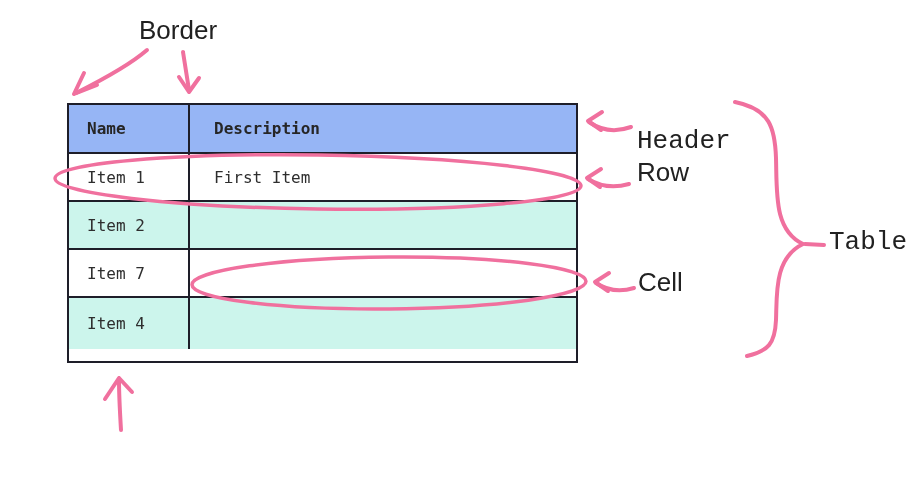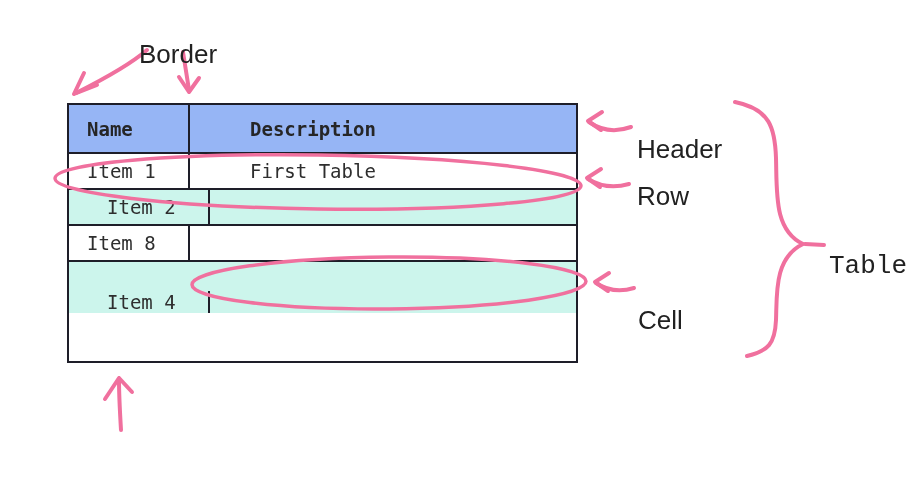--- a/index.html
+++ b/index.html
@@ -17,42 +17,42 @@
     border:2px solid #1e1e29;
     background:#ffffff;
     display:flex; flex-direction:column;
   }
   .tr {
     display:flex; box-sizing:border-box;
     border-bottom:2px solid #1e1e29;
   }
   .tr:last-child { border-bottom:none; }
   .tr-header  { height:49px; background:#96b5f5; }
-  .tr-data    { height:36px; background:#ffffff; }
-  .tr-data.mint { background:#ccf5ec;padding-left:20px; }
-  .tr:nth-child(5) { height:51px;align-items:flex-end; }
+  .tr-data    { height:48px; background:#ffffff; }
+  .tr-data.mint { background:#ccf5ec; }
+  .tr:nth-child(5) { height:51px; }
   .td {
     box-sizing:border-box; display:flex; align-items:center;
     font-family:"DejaVu Sans Mono", monospace;
-    font-size:19px; color:#2e2e2e;
+    font-size:16px; color:#2e2e2e;
     white-space:nowrap; overflow:hidden;
   }
   .td-name { width:121px; border-right:2px solid #1e1e29; padding-left:18px; }
-  .td-desc { flex:1; padding-left:24px;margin-left:36px; }
+  .td-desc { flex:1; padding-left:24px; }
   .tr-header .td { font-weight:bold; color:#262626; }
 
   
   .lbl {
     position:absolute; font-size:26px; color:#212121;
-    white-space:nowrap; line-height:1;margin-top:24px;
+    white-space:nowrap; line-height:1;
   }
   .lbl-border { left:139px; top:17px;  }
-  .lbl-header { left:637px; top:112px; }
+  .lbl-header { left:637px; top:128px;font-family:Liberation Mono, monospace; }
   .lbl-row    { left:637px; top:159px; }
-  .lbl-cell   { left:638px; top:283px; }
+  .lbl-cell   { left:638px; top:269px; }
   .lbl-table  { left:829px; top:229px;font-family:Liberation Mono, monospace; }
   .lbl-column { left:80px;  top:444px; }
 
   
   .overlay {
     position:absolute; left:0; top:0; width:921px; height:483px;
     pointer-events:none;
   }
   .ink {
     fill:none; stroke:#f0709e; stroke-width:4;
@@ -65,27 +65,27 @@
 
 <div class="stage">
 
   <div class="tbl">
     <div class="tr tr-header">
       <div class="td td-name">Name</div>
       <div class="td td-desc">Description</div>
     </div>
     <div class="tr tr-data">
       <div class="td td-name">Item 1</div>
-      <div class="td td-desc">First Table</div>
+      <div class="td td-desc">First Item</div>
     </div>
     <div class="tr tr-data mint">
       <div class="td td-name">Item 2</div>
     </div>
     <div class="tr tr-data">
-      <div class="td td-name">Item 8</div>
+      <div class="td td-name">Item 7</div>
     </div>
     <div class="tr tr-data mint">
       <div class="td td-name">Item 4</div>
     </div>
   </div>
 
   <svg class="overlay" viewBox="0 0 921 483">
 
     <g>
       <path class="ink" d="M 147,50 C 132,63 102,80 76,93"></path>

